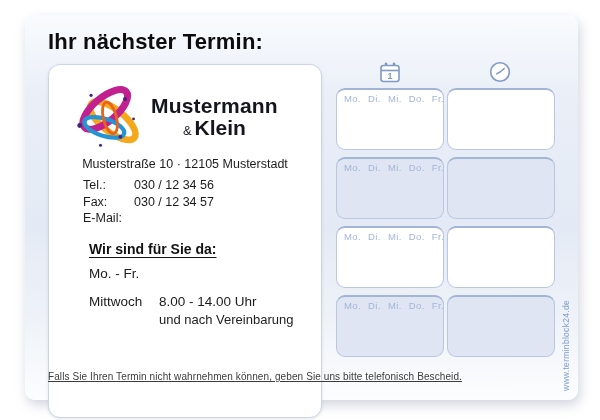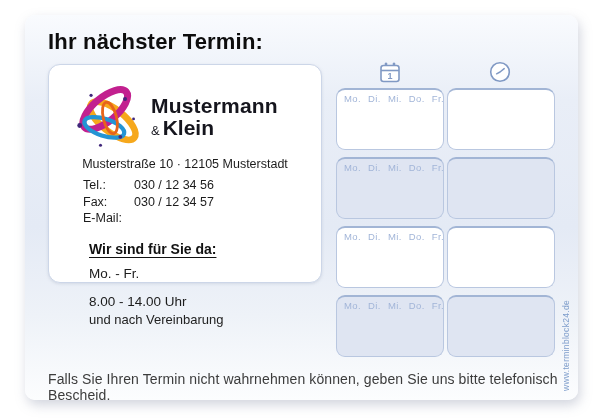--- a/index.html
+++ b/index.html
@@ -13,29 +13,29 @@
     box-shadow: 2px 5px 12px rgba(125,135,160,0.35);
   }
 
   .heading {
     position: absolute; left: 23px; top: 14px;
     font-size: 22px; font-weight: bold; color: #0d0d0d; letter-spacing: 0.2px;
   }
 
   
   .panel {
-    position: absolute; left: 23px; top: 49px; width: 274px; height: 219px;
+    position: absolute; left: 23px; top: 49px; width: 274px; height: 354px;
     background: #ffffff; border: 1.5px solid #ccd6e8; border-radius: 12px;
     box-shadow: 0 1px 3px rgba(140,150,175,0.25);
   }
   .logo-row { display: flex; align-items: center; padding: 18px 0 0 22px; }
   .logo-mark { width: 76px; height: 68px; flex: 0 0 auto; }
   .logo-text { margin-left: 4px; color: #15151d; line-height: 1.05; }
   .logo-name1 { font-size: 21px; font-weight: bold; letter-spacing: 0.2px; }
-  .logo-name2 { font-size: 21px; font-weight: bold; }
+  .logo-name2 { font-size: 21px; font-weight: bold; text-align: center; }
   .logo-amp { font-size: 13px; font-weight: normal; margin-right: 3px; }
 
   .address { text-align: center; font-size: 12.5px; color: #1c1c1c; margin-top: 6px; }
 
   .contacts { margin: 6px 0 0 34px; font-size: 12.5px; color: #1c1c1c; }
   .contact-row { display: flex; line-height: 16.5px; }
   .contact-label { width: 51px; flex: 0 0 auto; }
 
   .hours { margin: 14px 8px 0 40px; }
   .hours-heading {
@@ -67,21 +67,21 @@
   }
 
   .watermark {
     position: absolute; right: 7px; bottom: 9px;
     writing-mode: vertical-rl; transform: rotate(180deg);
     font-size: 8.5px; color: #7e9dcb; letter-spacing: 0.3px;
   }
 
   .footer-note {
     position: absolute; left: 23px; top: 356px;
-    font-size: 14px; color: #3c3c3c; letter-spacing: 0.1px;
+    font-size: 10px; color: #3c3c3c; letter-spacing: 0.1px; text-decoration: underline;
   }
 </style>
 </head>
 <body>
 
 <div class="card">
 
   <div class="heading">Ihr nächster Termin:</div>
 
   <div class="panel">
@@ -123,20 +123,21 @@
         <span class="contact-label">E-Mail:</span>
       </div>
     </div>
 
     <div class="hours">
       <div class="hours-heading">Wir sind für Sie da:</div>
       <div class="hours-row">
         <span class="hours-day">Mo. - Fr.</span>
       </div>
       <div class="hours-row" style="margin-top:11px;">
+        <span class="hours-day">Mittwoch</span>
         <span class="hours-times">
           <span>8.00 - 14.00 Uhr</span>
           <div class="hours-note">und nach Vereinbarung</div>
         </span>
       </div>
     </div>
   </div>
 
   <svg class="icon-cal" viewBox="0 0 24 24">
     <g fill="none" stroke="#8099c4" stroke-width="1.6">

